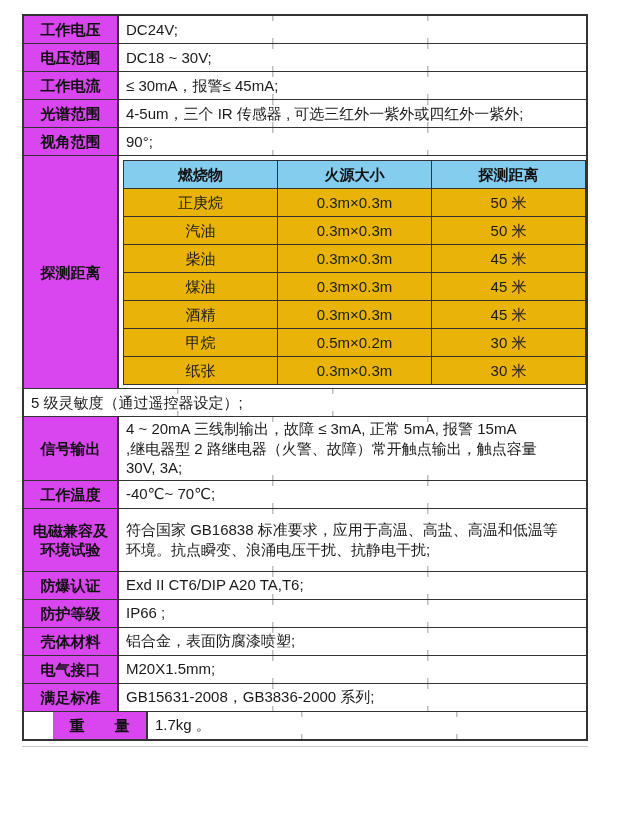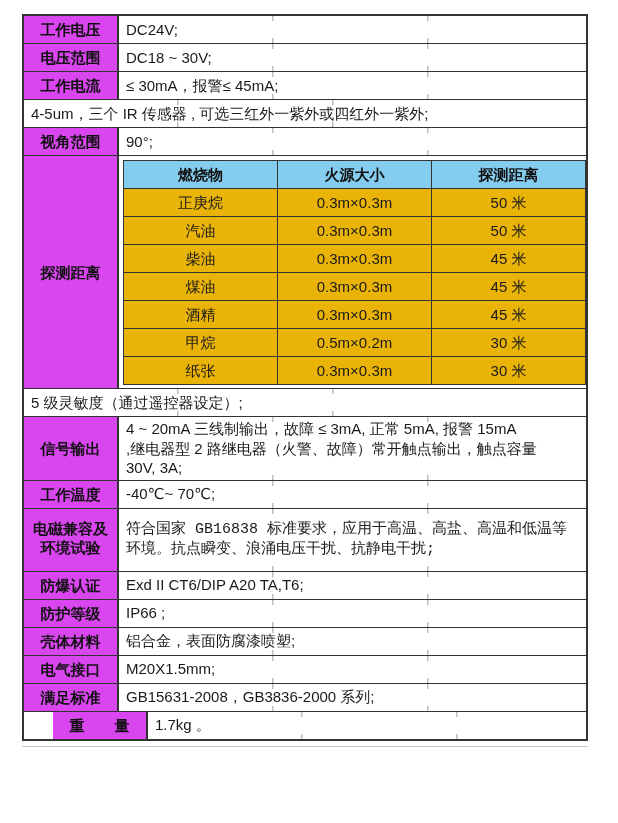--- a/index.html
+++ b/index.html
@@ -20,21 +20,21 @@
     border: 2px solid #333333;
     box-sizing: content-box;
   }
   .row {
     display: flex;
     align-items: stretch;
     border-bottom: 1.5px solid #333333;
     min-height: 27px;
   }
   .row:last-child { border-bottom: none; padding-left: 29px; }
-  .row-tall { min-height: 62px; font-family: Liberation Mono, monospace; }
+  .row-tall { min-height: 62px; }
   .label-cell {
     flex: 0 0 93px;
     background: #d946ef;
     border-right: 2px solid #333333;
     display: flex;
     align-items: center;
     justify-content: center;
     text-align: center;
     font-weight: bold;
     font-size: 15px;
@@ -107,20 +107,21 @@
     </div>
     <div class="row">
       <div class="label-cell">电压范围</div>
       <div class="value-cell">DC18 ~ 30V;</div>
     </div>
     <div class="row">
       <div class="label-cell">工作电流</div>
       <div class="value-cell">≤ 30mA，报警≤ 45mA;</div>
     </div>
     <div class="row">
+      <div class="label-cell">光谱范围</div>
       <div class="value-cell">4-5um，三个 IR 传感器 , 可选三红外一紫外或四红外一紫外;</div>
     </div>
     <div class="row">
       <div class="label-cell">视角范围</div>
       <div class="value-cell">90°;</div>
     </div>
     <div class="row">
       <div class="label-cell">探测距离</div>
       <div class="value-cell detection-wrap"><table class="inner-table"><thead><tr><th>燃烧物</th><th>火源大小</th><th>探测距离</th></tr></thead><tbody><tr><td>正庚烷</td><td>0.3m×0.3m</td><td>50 米</td></tr><tr><td>汽油</td><td>0.3m×0.3m</td><td>50 米</td></tr><tr><td>柴油</td><td>0.3m×0.3m</td><td>45 米</td></tr><tr><td>煤油</td><td>0.3m×0.3m</td><td>45 米</td></tr><tr><td>酒精</td><td>0.3m×0.3m</td><td>45 米</td></tr><tr><td>甲烷</td><td>0.5m×0.2m</td><td>30 米</td></tr><tr><td>纸张</td><td>0.3m×0.3m</td><td>30 米</td></tr></tbody></table></div>
     </div>

